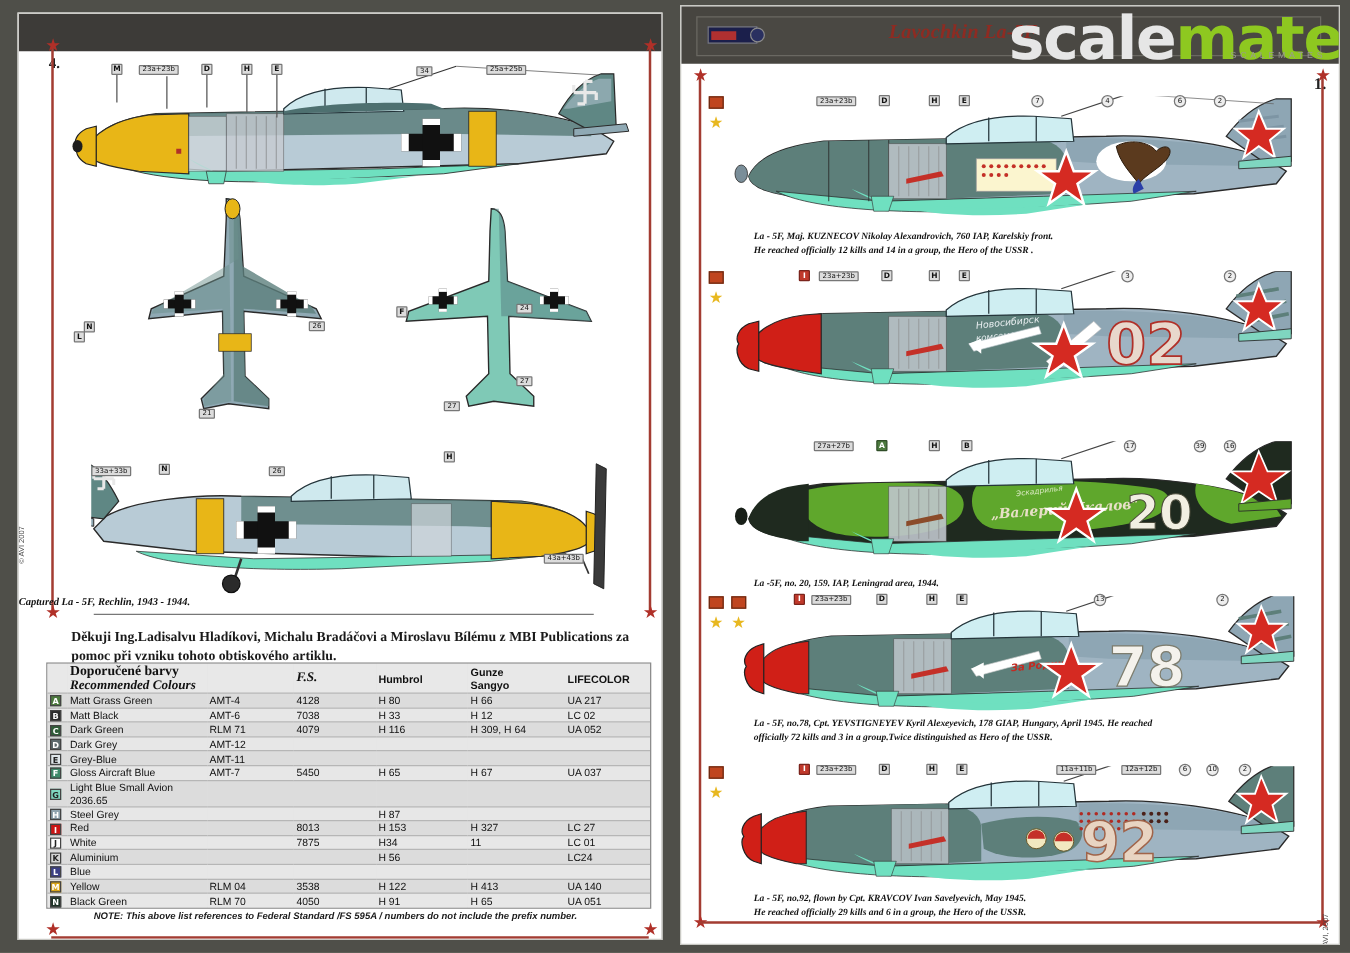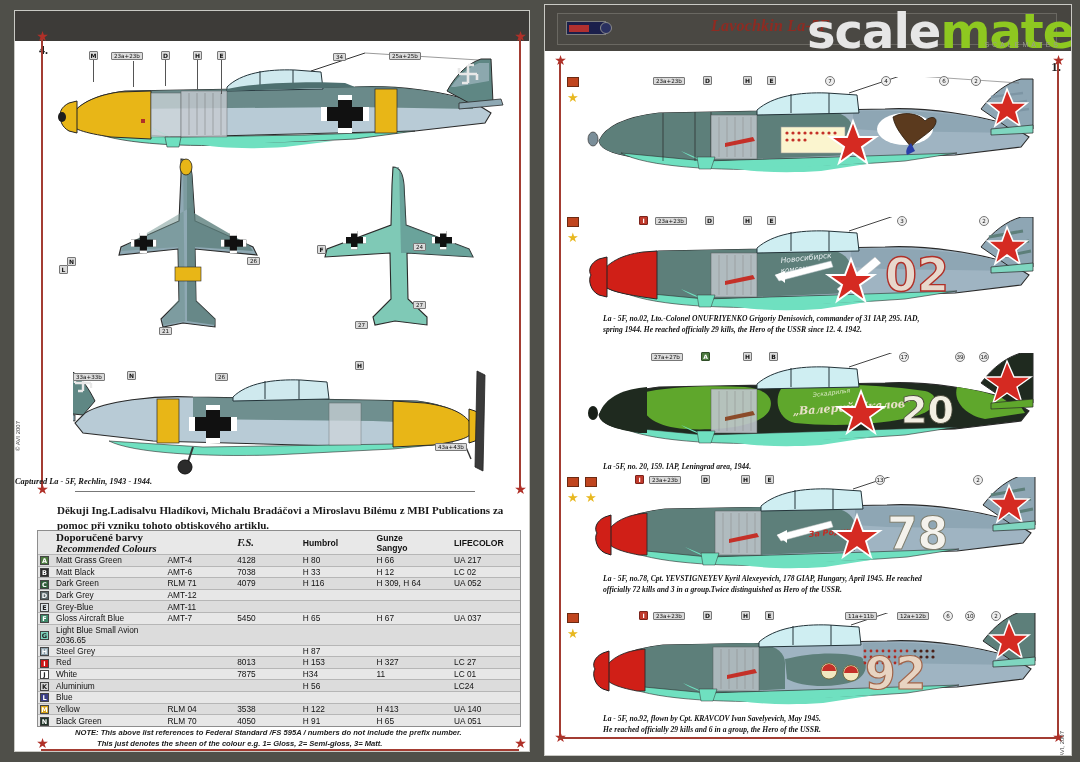--- a/index.html
+++ b/index.html
@@ -542,21 +542,20 @@
               <td class="col-hum">H 91</td>
               <td class="col-gun">H 65</td>
               <td class="col-life">UA 051</td>
             </tr>
           </tbody>
       </table>
     </div>
 
     <div class="note">
       <div>NOTE:  This above list  references to Federal Standard /FS 595A / numbers do not include the prefix number.</div>
-      <div style="padding-left:22px;">This just denotes the sheen of the colour e.g.    1= Gloss,   2= Semi-gloss,   3= Matt.</div>
     </div>
   </div>
 
   <div class="page-right">
     <div class="hdr-bar-right"></div>
     <div class="hdr-inner-right">
       <div class="brand-box"></div>
       <div class="brand-box-dot"></div>
     </div>
     <div class="sheet-title">Lavochkin La-5F</div>
@@ -632,20 +631,24 @@
       <path d="M140,66 L168,60 L170,64 L140,70 Z" fill="#c43028"></path>
     </svg>
     <div class="callout" style="left:108px; top:72px;">23a+23b</div>
     <div class="callout sq" style="left:158px; top:71px;">D</div>
     <div class="callout sq" style="left:198px; top:71px;">H</div>
     <div class="callout sq" style="left:222px; top:71px;">E</div>
     <div class="callout circ" style="left:280px; top:71px;">7</div>
     <div class="callout circ" style="left:336px; top:71px;">4</div>
     <div class="callout circ" style="left:394px; top:71px;">6</div>
     <div class="callout circ" style="left:426px; top:71px;">2</div>
+    <div class="rcap" style="top:178px;">
+      <div>La - 5F,  Maj. KUZNECOV Nikolay Alexandrovich, 760 IAP, Karelskiy front.</div>
+      <div>He reached officially 12 kills and  14 in a group, the Hero of the USSR .</div>
+    </div>
 
     <div class="medal" style="left:22px; top:212px;"></div>
     <div class="medal-star" style="left:22px; top:226px;">★</div>
     <svg class="plane" style="left:40px; top:212px;" width="452" height="104" viewBox="0 0 452 104">
       <path d="M14,62 C20,48 40,38 74,34 L300,30 C340,28 398,36 428,48 L444,58 L436,68 L370,76 L120,82 L62,80 C32,76 16,72 14,62 Z" fill="#9fb4c2" stroke="#2a2a2a" stroke-width="1.1"></path>
       <path d="M74,34 L228,31 C252,31 264,38 266,50 L266,76 L120,82 L62,80 C32,76 16,72 14,62 C20,48 40,38 74,34 Z" fill="#5d7f7a"></path>
       <path d="M266,32 C330,30 398,36 428,48 L434,54 L300,52 L266,50 Z" fill="#8ea6b4"></path>
       <path d="M36,74 C62,88 130,92 200,90 L320,82 L372,74 L250,78 L120,82 Z" fill="#6fe0c0" stroke="#2a2a2a" stroke-width=".6"></path>
       <path d="M96,72 C124,90 176,96 236,92 L288,84 L206,88 L124,84 Z" fill="#6fe0c0"></path>
 
@@ -680,24 +683,20 @@
       <path d="M112,78 L130,78 L126,90 L114,90 Z" fill="#6fe0c0" stroke="#333" stroke-width=".5"></path>
       <path d="M140,64 L168,58 L170,62 L140,68 Z" fill="#c43028"></path>
     </svg>
     <div class="callout sq" style="left:94px; top:211px; background:#c0392b; color:#fff; border-color:#7b241c;">I</div>
     <div class="callout" style="left:110px; top:212px;">23a+23b</div>
     <div class="callout sq" style="left:160px; top:211px;">D</div>
     <div class="callout sq" style="left:198px; top:211px;">H</div>
     <div class="callout sq" style="left:222px; top:211px;">E</div>
     <div class="callout circ" style="left:352px; top:211px;">3</div>
     <div class="callout circ" style="left:434px; top:211px;">2</div>
-    <div class="rcap" style="top:308px;">
-      <div>La  - 5F, no.02, Lto.-Colonel ONUFRIYENKO Grigoriy Denisovich, commander of 31 IAP, 295. IAD,</div>
-      <div>spring 1944. He reached officially 29 kills, the Hero of the USSR since 12. 4. 1942.</div>
-    </div>
 
     <svg class="plane" style="left:40px; top:348px;" width="452" height="104" viewBox="0 0 452 104">
       <path d="M14,62 C20,48 40,38 74,34 L300,30 C340,28 398,36 428,48 L444,58 L436,68 L370,76 L120,82 L62,80 C32,76 16,72 14,62 Z" fill="#1f2a1f" stroke="#2a2a2a" stroke-width="1.1"></path>
       <path d="M56,40 C80,34 120,32 160,34 C182,36 190,46 184,58 C176,72 140,78 100,76 C70,74 52,62 56,40 Z" fill="#5fa72c"></path>
       <path d="M200,32 C250,30 300,32 340,38 C356,42 352,56 334,62 C300,72 250,74 210,70 C190,66 188,40 200,32 Z" fill="#5fa72c"></path>
       <path d="M372,34 C398,38 420,44 436,54 L440,60 L400,66 C380,62 368,48 372,34 Z" fill="#5fa72c"></path>
       <path d="M36,74 C62,88 130,92 200,90 L320,82 L372,74 L250,78 L120,82 Z" fill="#6fe0c0" stroke="#2a2a2a" stroke-width=".6"></path>
       <path d="M96,72 C124,90 176,96 236,92 L288,84 L206,88 L124,84 Z" fill="#6fe0c0"></path>
       <path d="M14,62 C18,48 32,38 54,35 L62,34 L62,80 L54,80 C30,76 16,72 14,62 Z" fill="#1f2a1f"></path>
       <ellipse cx="8" cy="60" rx="5" ry="7" fill="#181f18"></ellipse>

